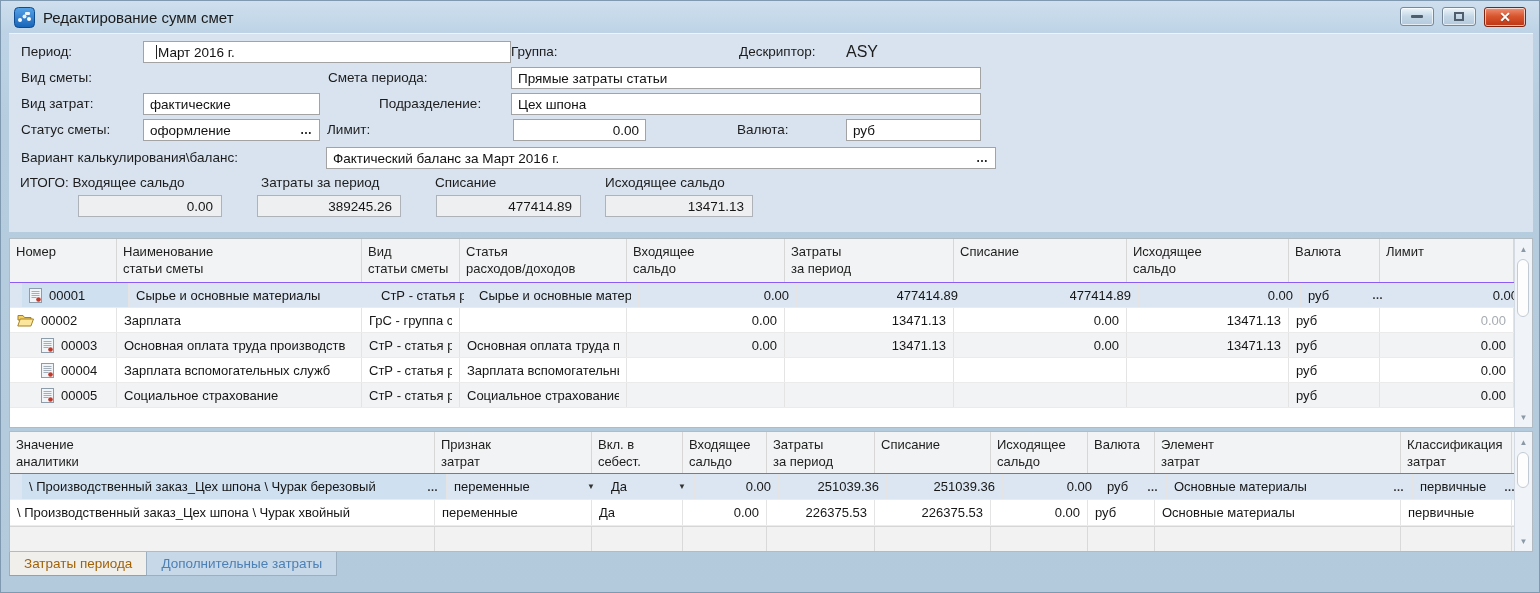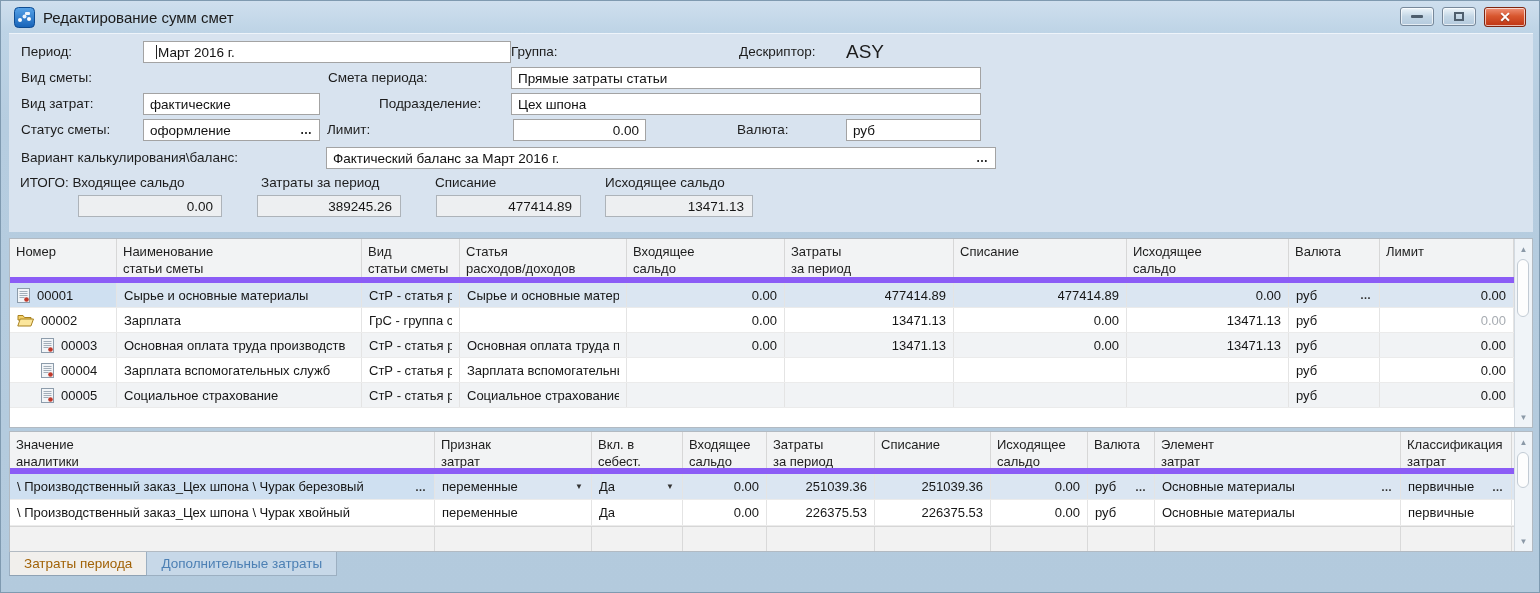--- a/index.html
+++ b/index.html
@@ -18,42 +18,42 @@
   .ctrl{width:34px;height:19px;border:1px solid #77889a;border-radius:3px;
     background:linear-gradient(#eef5fa,#c4d7e6 50%,#b4cadd);display:flex;align-items:center;justify-content:center;
     box-shadow:inset 0 0 0 1px rgba(255,255,255,.65);cursor:default;}
   .ctrl .bar{width:12px;height:3px;background:#4e5e6d;border-radius:1px;}
   .ctrl .box{width:10px;height:9px;border:2px solid #4e5e6d;background:transparent;}
   .ctrl.close{width:42px;height:20px;background:linear-gradient(#ef9076,#d8572f 45%,#bf3413);border-color:#7e2510;}
   .ctrl.close .x{color:#fff;font-weight:bold;font-size:14px;line-height:14px;text-shadow:0 1px 1px rgba(0,0,0,.35);}
   
   .form-panel{position:absolute;left:8px;top:32px;width:1524px;height:199px;background:#d8e3ef;border-top:1px solid #eef4fa;}
   .flabel{position:absolute;font-size:13.5px;color:#1c1c1c;line-height:16px;white-space:nowrap;}
-  .fvalue{position:absolute;font-size:19px;color:#1c1c1c;line-height:16px;white-space:nowrap;}
+  .fvalue{position:absolute;font-size:16px;color:#1c1c1c;line-height:16px;white-space:nowrap;}
   .inp{position:absolute;height:22px;background:#fff;border:1px solid #a3a3a3;display:flex;align-items:center;
     padding:0 6px;font-size:13.5px;color:#111;overflow:hidden;white-space:nowrap;}
   .inp.right{justify-content:flex-end;}
   .inp .ell{margin-left:auto;font-size:12px;font-weight:bold;color:#222;letter-spacing:1px;padding-left:6px;flex:none;}
   .caret{display:inline-block;width:1px;height:14px;background:#222;margin-right:1px;}
   .tot{position:absolute;height:22px;background:#edeff1;border:1px solid #adb3b9;display:flex;align-items:center;
     justify-content:flex-end;padding:0 8px;font-size:13.5px;color:#161616;}
   
   .grid-wrap{position:absolute;background:#fff;border:1px solid #b2bac2;overflow:hidden;}
   .g-content{position:absolute;left:0;top:0;}
-  .g-head{display:flex;background:#f2f3f4;border-bottom:6px solid #8b5cf6;}
+  .g-head{display:flex;background:#f2f3f4;border-bottom:1px solid #8b5cf6;}
   #main-grid .g-head{height:44px;}
   #detail-grid .g-head{height:42px;}
   .g-hcell{white-space:pre-line;padding:4px 6px;font-size:13px;line-height:17px;color:#1d1d1d;
     border-right:1px solid #d7d7d7;overflow:hidden;flex:none;}
   .g-row{display:flex;background:#fff;border-bottom:1px solid #ebebeb;}
   #main-grid .g-row{height:25px;}
   #detail-grid .g-row{height:26px;}
   .g-row.alt{background:#f1f3f5;}
   .g-row.selected{background:#dbe6f2;}
-  .g-row.selected .g-cell:first-child{background:#cfe0f1;}
+  .g-row.selected .g-cell:first-child{background:#cfe0f1;margin-left:12px;}
   .g-cell{display:flex;align-items:center;padding:0 7px;font-size:13px;color:#161616;
     border-right:1px solid #e4e4e4;overflow:hidden;white-space:nowrap;flex:none;}
   .g-cell.indent{padding-left:31px;}
   .row-icon{display:inline-flex;margin-right:7px;flex:none;}
   .cell-text{overflow:hidden;}
   .cell-text.muted{color:#a7acb2;}
   .cell-btn{margin-left:auto;flex:none;padding-left:5px;font-size:11px;font-weight:bold;color:#2c2c2c;letter-spacing:1px;}
   .cell-btn.dd{font-size:8px;font-weight:normal;color:#333;}
   .g-row.g-footer{background:#f2f2f2;border-top:1px solid #d6d6d6;}
   #detail-grid .g-row.g-footer{height:27px;}

